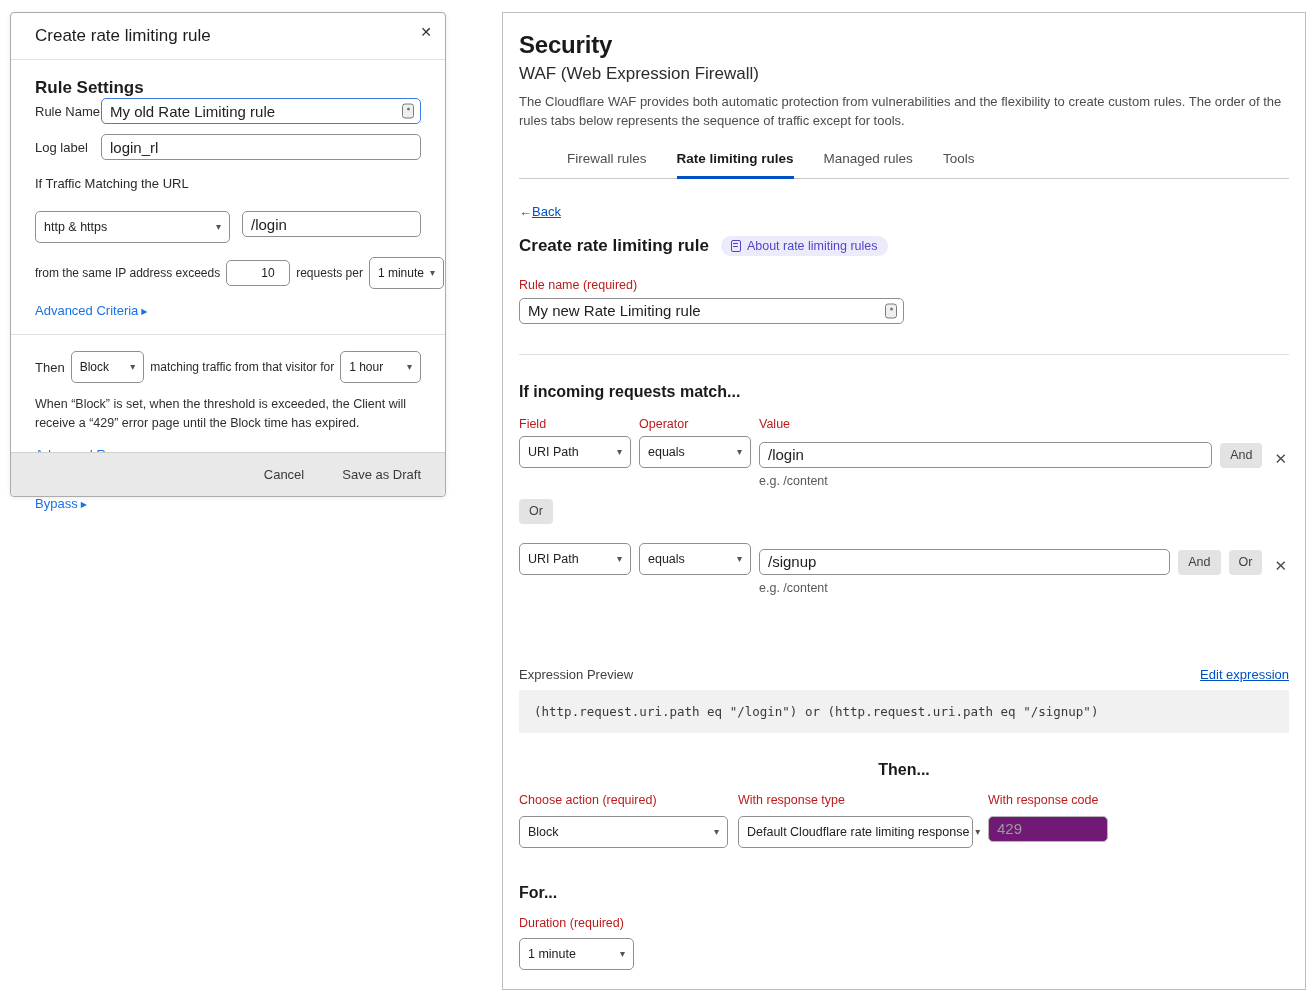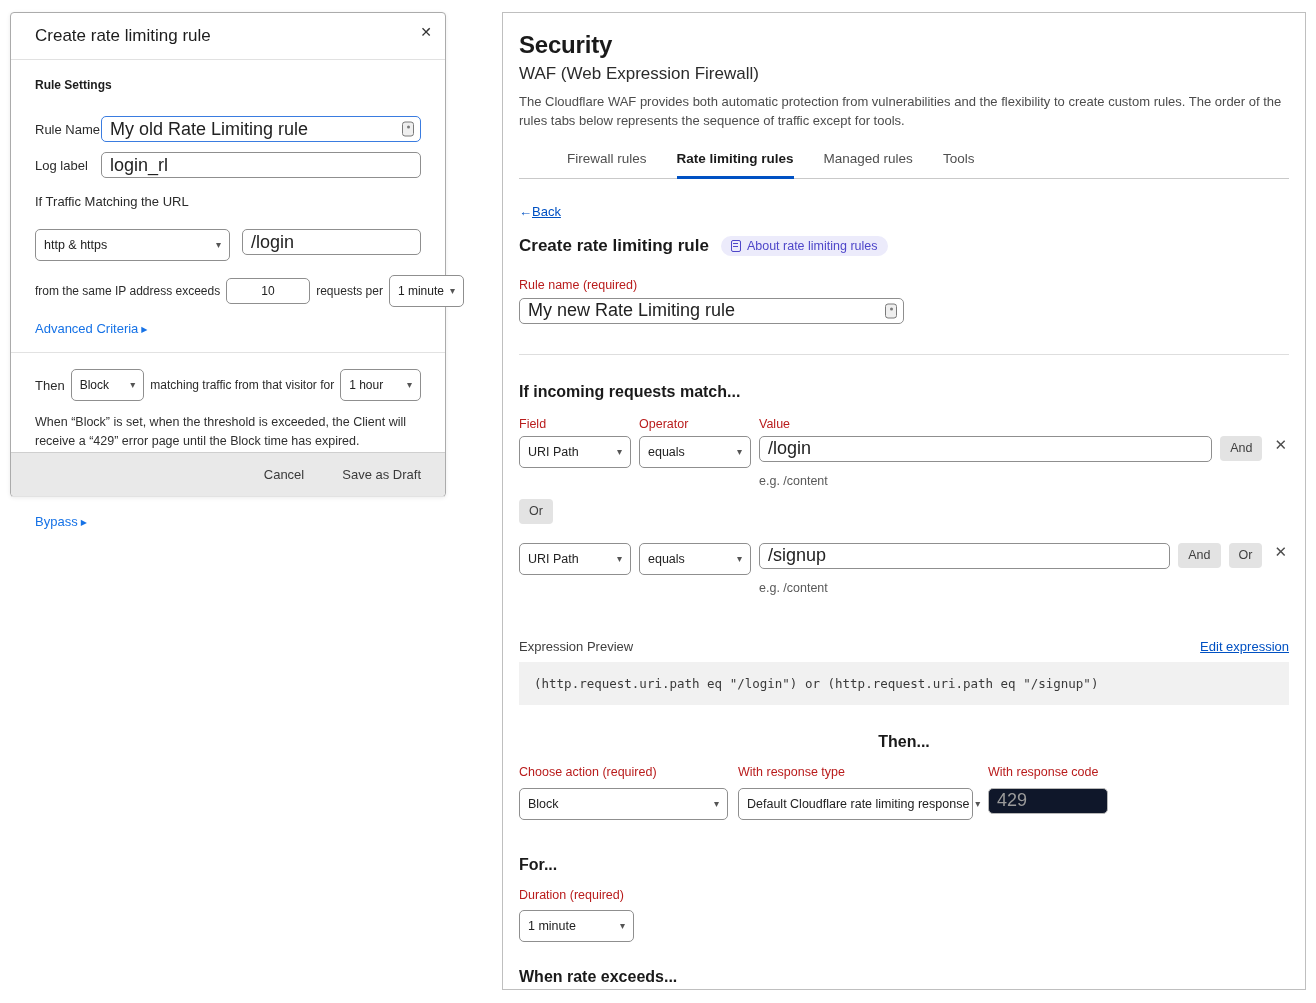--- a/index.html
+++ b/index.html
@@ -16,21 +16,21 @@
   .select {
     display:flex; align-items:center; justify-content:space-between;
     border:1px solid #8f8f8f; border-radius:5px;
     height:32px; padding:0 8px; background:#fff;
     font-size:12.5px; color:#222; white-space:nowrap; cursor:pointer;
   }
   .caret { font-size:10px; color:#555; margin-left:6px; line-height:1; }
   input.text {
     border:1px solid #8f8f8f; border-radius:5px; height:26px;
     padding:0 8px; font-family:"Liberation Sans", sans-serif;
-    font-size:18px; color:#222; background:#fff; width:100%;
+    font-size:15px; color:#222; background:#fff; width:100%;
   }
   .input-wrap { position:relative; }
   .pm-icon {
     position:absolute; right:7px; top:50%; transform:translateY(-50%);
     width:12px; height:15px; border:1px solid #7a7a7a; border-radius:3px;
     background:#efefef;
   }
   .pm-icon::after {
     content:""; position:absolute; left:3.5px; top:3px;
     width:3px; height:3px; background:#7a7a7a; border-radius:50%;
@@ -54,31 +54,31 @@
   }
   .modal-header {
     position:relative; padding:13px 24px; border-bottom:1px solid #e1e1e1;
   }
   .modal-title { font-size:17px; font-weight:400; color:#1d1d1d; }
   .modal-close {
     position:absolute; right:13px; top:11px; background:none; border:none;
     font-size:14px; color:#333; cursor:pointer;
   }
   .modal-body { padding:18px 24px 0; }
-  .modal-section-heading { font-size:12px; font-weight:bold; color:#1d1d1d; margin-bottom:24px; }
+  .modal-section-heading { font-size:17px; font-weight:bold; color:#1d1d1d; margin-bottom:0; }
   .mrow { display:flex; align-items:center; margin-bottom:10px; }
   .mrow .mlabel { width:66px; flex:none; font-size:13px; color:#2b2b2b; }
   .mrow .input-wrap { flex:1; }
   input.text.focused { border:1.5px solid #3a7ce0; }
   .m-subheading { font-size:13px; color:#2b2b2b; margin:16px 0 20px; }
   .m-two-col { display:flex; gap:12px; }
   .m-two-col .select { width:195px; flex:none; }
   .m-two-col .input-wrap { flex:1; }
   .m-inline { display:flex; align-items:center; gap:6px; margin-top:14px; font-size:12px; color:#2b2b2b; white-space:nowrap; }
-  .m-inline input.text { width:84px; flex:none; font-size:12px;padding-left:34px; }
+  .m-inline input.text { width:64px; flex:none; font-size:12px;padding-left:34px; }
   .m-inline .select { font-size:12px; }
   .m-link-row { margin-top:14px; }
   .m-hr { border:none; border-top:1px solid #e2e2e2; margin:16px -24px 0; }
   .m-note { margin-top:12px; font-size:12.5px; line-height:1.5; color:#2f2f2f; }
   .modal-footer {
     position:absolute; left:0; right:0; bottom:0; height:44px;
     background:#e9e9e9; border-top:1px solid #cfcfcf;
     border-radius:0 0 4px 4px;
     display:flex; align-items:center; justify-content:flex-end; gap:38px;
     padding:0 24px;
@@ -110,44 +110,44 @@
   .doc-icon::after { content:""; position:absolute; left:1.5px; top:2.5px; width:4.5px; height:1.2px; background:#4e46c9; box-shadow:0 3px 0 #4e46c9; }
   .rn-label { margin-top:22px; }
   .rn-input-wrap { width:385px; margin-top:6px; }
   .rn-help { margin-top:6px; }
   .divider { border:none; border-top:1px solid #dedede; margin-top:30px; }
   .section-heading { font-size:16px; font-weight:bold; color:#1a1a1a; }
   .match-heading { margin-top:28px; }
   .cond-labels { display:flex; margin-top:16px; }
   .cond-labels .l1 { width:120px; }
   .cond-labels .l2 { width:120px; }
-  .cond-row { display:flex; align-items:flex-start; margin-top:5px; max-width:770px; }
+  .cond-row { display:flex; align-items:flex-end; margin-top:5px; max-width:770px; }
   .cond-row .select.field { width:112px; flex:none; margin-right:8px; }
   .cond-row .select.op { width:112px; flex:none; margin-right:8px; }
   .cond-row .input-wrap { flex:1; }
   .cond-row .chip-btn { margin-left:8px; }
   .cond-row .x-btn { margin-left:10px; }
   .cond-help { margin-left:240px; margin-top:6px; }
   .or-row { margin-top:11px; }
   .row2 { margin-top:19px; }
   .expr-head { display:flex; justify-content:space-between; align-items:baseline; margin-top:44px; max-width:770px; }
-  .expr-label { font-size:13px; color:#3f3f3f; }
+  .expr-label { font-size:13px; color:#3f3f3f;margin-top:28px; }
   .edit-expr { font-size:13px; color:#0051c3; text-decoration:underline; cursor:pointer; }
   .expr-box {
     background:#f1f1f1; margin-top:8px; max-width:770px;
     padding:14px 15px; font-family:"DejaVu Sans Mono", monospace;
     font-size:12.5px; color:#3a3a3a; white-space:nowrap; overflow:hidden;
   }
   .then-heading { margin-top:28px;text-align:center; }
   .tri-col { display:flex; margin-top:14px; }
   .tri-col .col1 { width:209px; margin-right:10px; flex:none; }
   .tri-col .col2 { width:235px; margin-right:15px; flex:none; }
   .tri-col .col3 { width:120px; flex:none; }
   .tri-col .field-label { display:block; margin-bottom:9px; }
-  input.text.disabled { background:#0f172a; border-color:#b7b7b7; color:#9a9a9a; }
+  input.text.disabled { background:#701a75; border-color:#b7b7b7; color:#9a9a9a; }
   .for-heading { margin-top:36px; }
   .dur-label { display:block; margin-top:14px; }
   .dur-select { width:115px; margin-top:8px; }
   .rate-heading { margin-top:26px; }
   .rate-labels { display:flex; margin-top:14px; }
   .rate-labels .l1 { width:114px; }
 </style>
 </head>
 <body>
 

